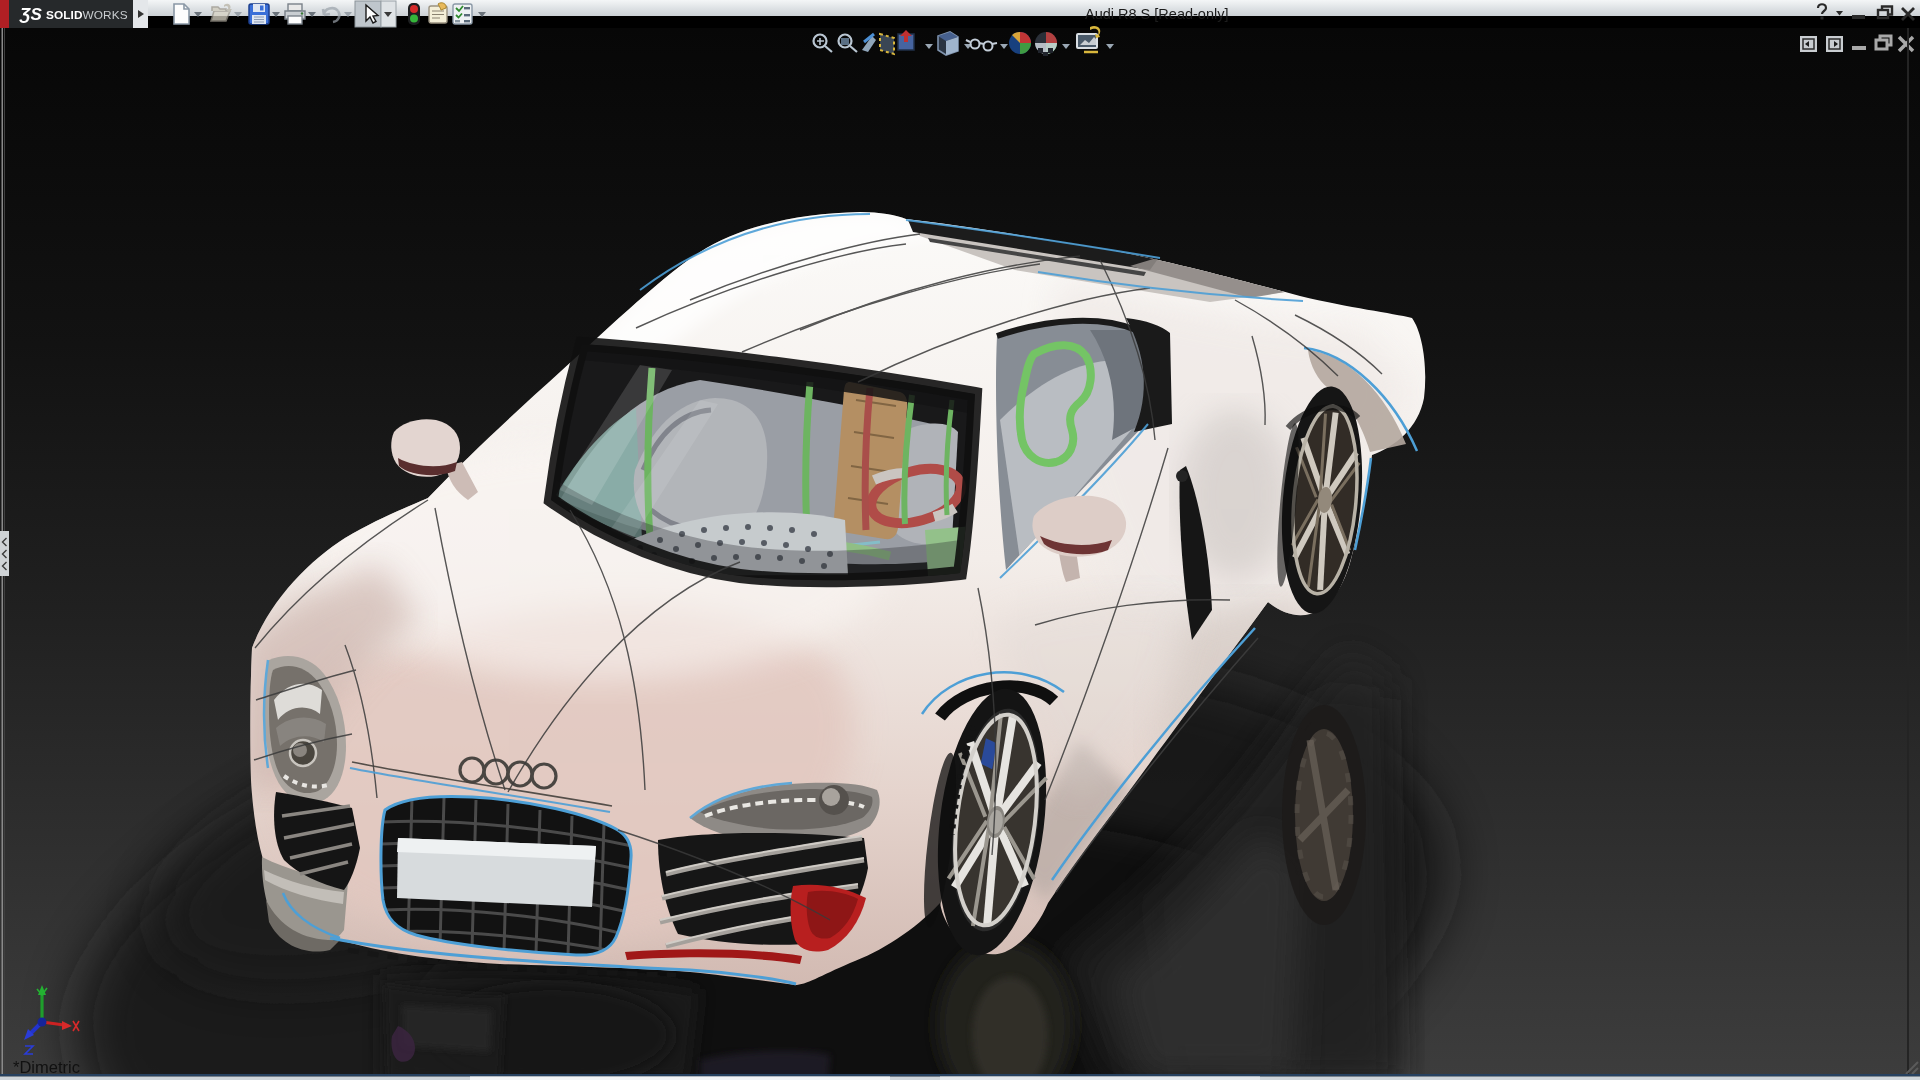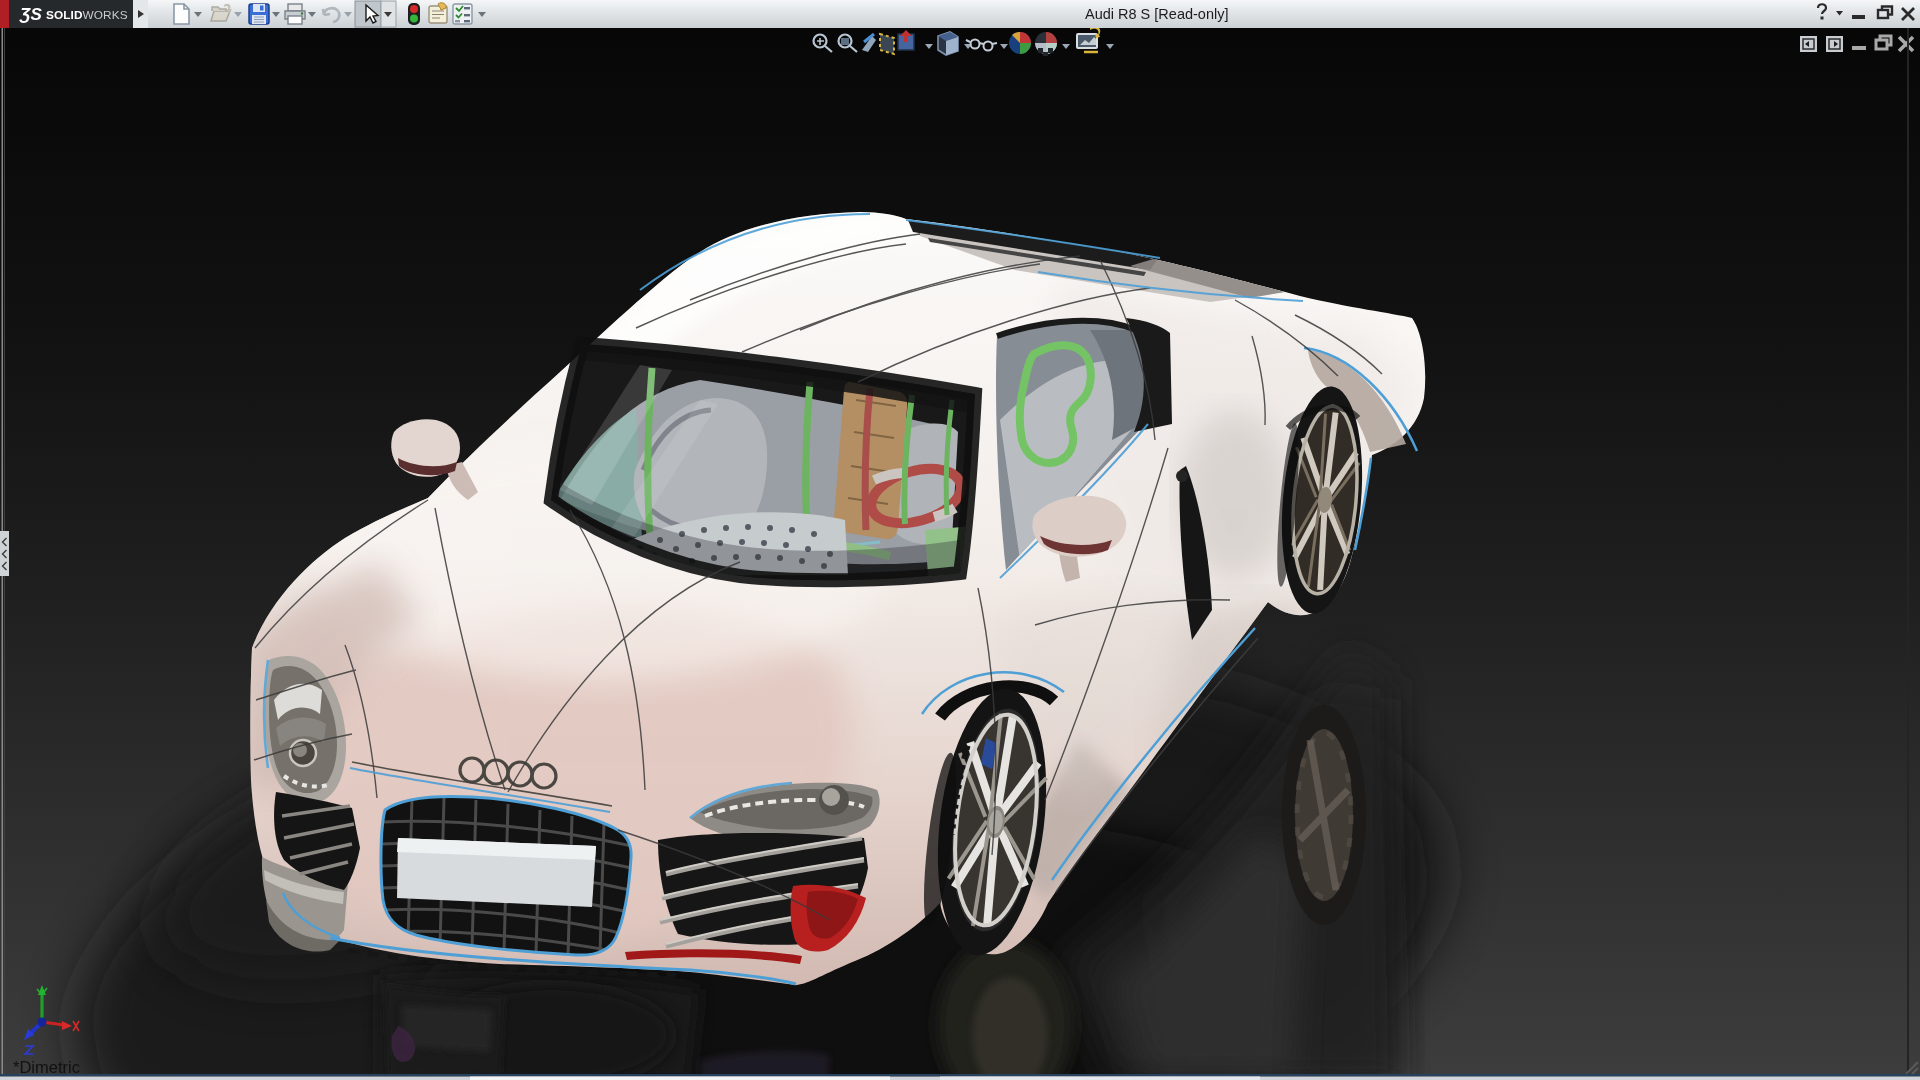--- a/index.html
+++ b/index.html
@@ -1,19 +1,19 @@
 <!DOCTYPE html>
 <html><head>
 <meta charset="utf-8">
 <style>
   html,body{margin:0;padding:0;width:1920px;height:1080px;overflow:hidden;background:#000;
     font-family:"Liberation Sans", sans-serif;}
   #stage{position:absolute;top:0;left:0;width:1920px;height:1080px;}
   #viewport{position:absolute;top:0;left:0;}
-  #titlebar{position:absolute;top:0;left:0;width:1920px;height:28px;
+  #titlebar{position:absolute;top:0;left:0;width:1920px;height:16px;
     background:linear-gradient(#f4f6f7,#dde1e4 55%,#ccd1d5);border-bottom:0px;z-index:10;}
 </style>
 </head>
 <body>
 <div id="stage">
   <svg id="viewport" width="1920" height="1080" viewBox="0 0 1920 1080">
     <defs>
       <linearGradient id="bg" x1="0" y1="0" x2="0" y2="1">
         <stop offset="0" stop-color="#070707"></stop>
         <stop offset="0.3" stop-color="#121212"></stop>

